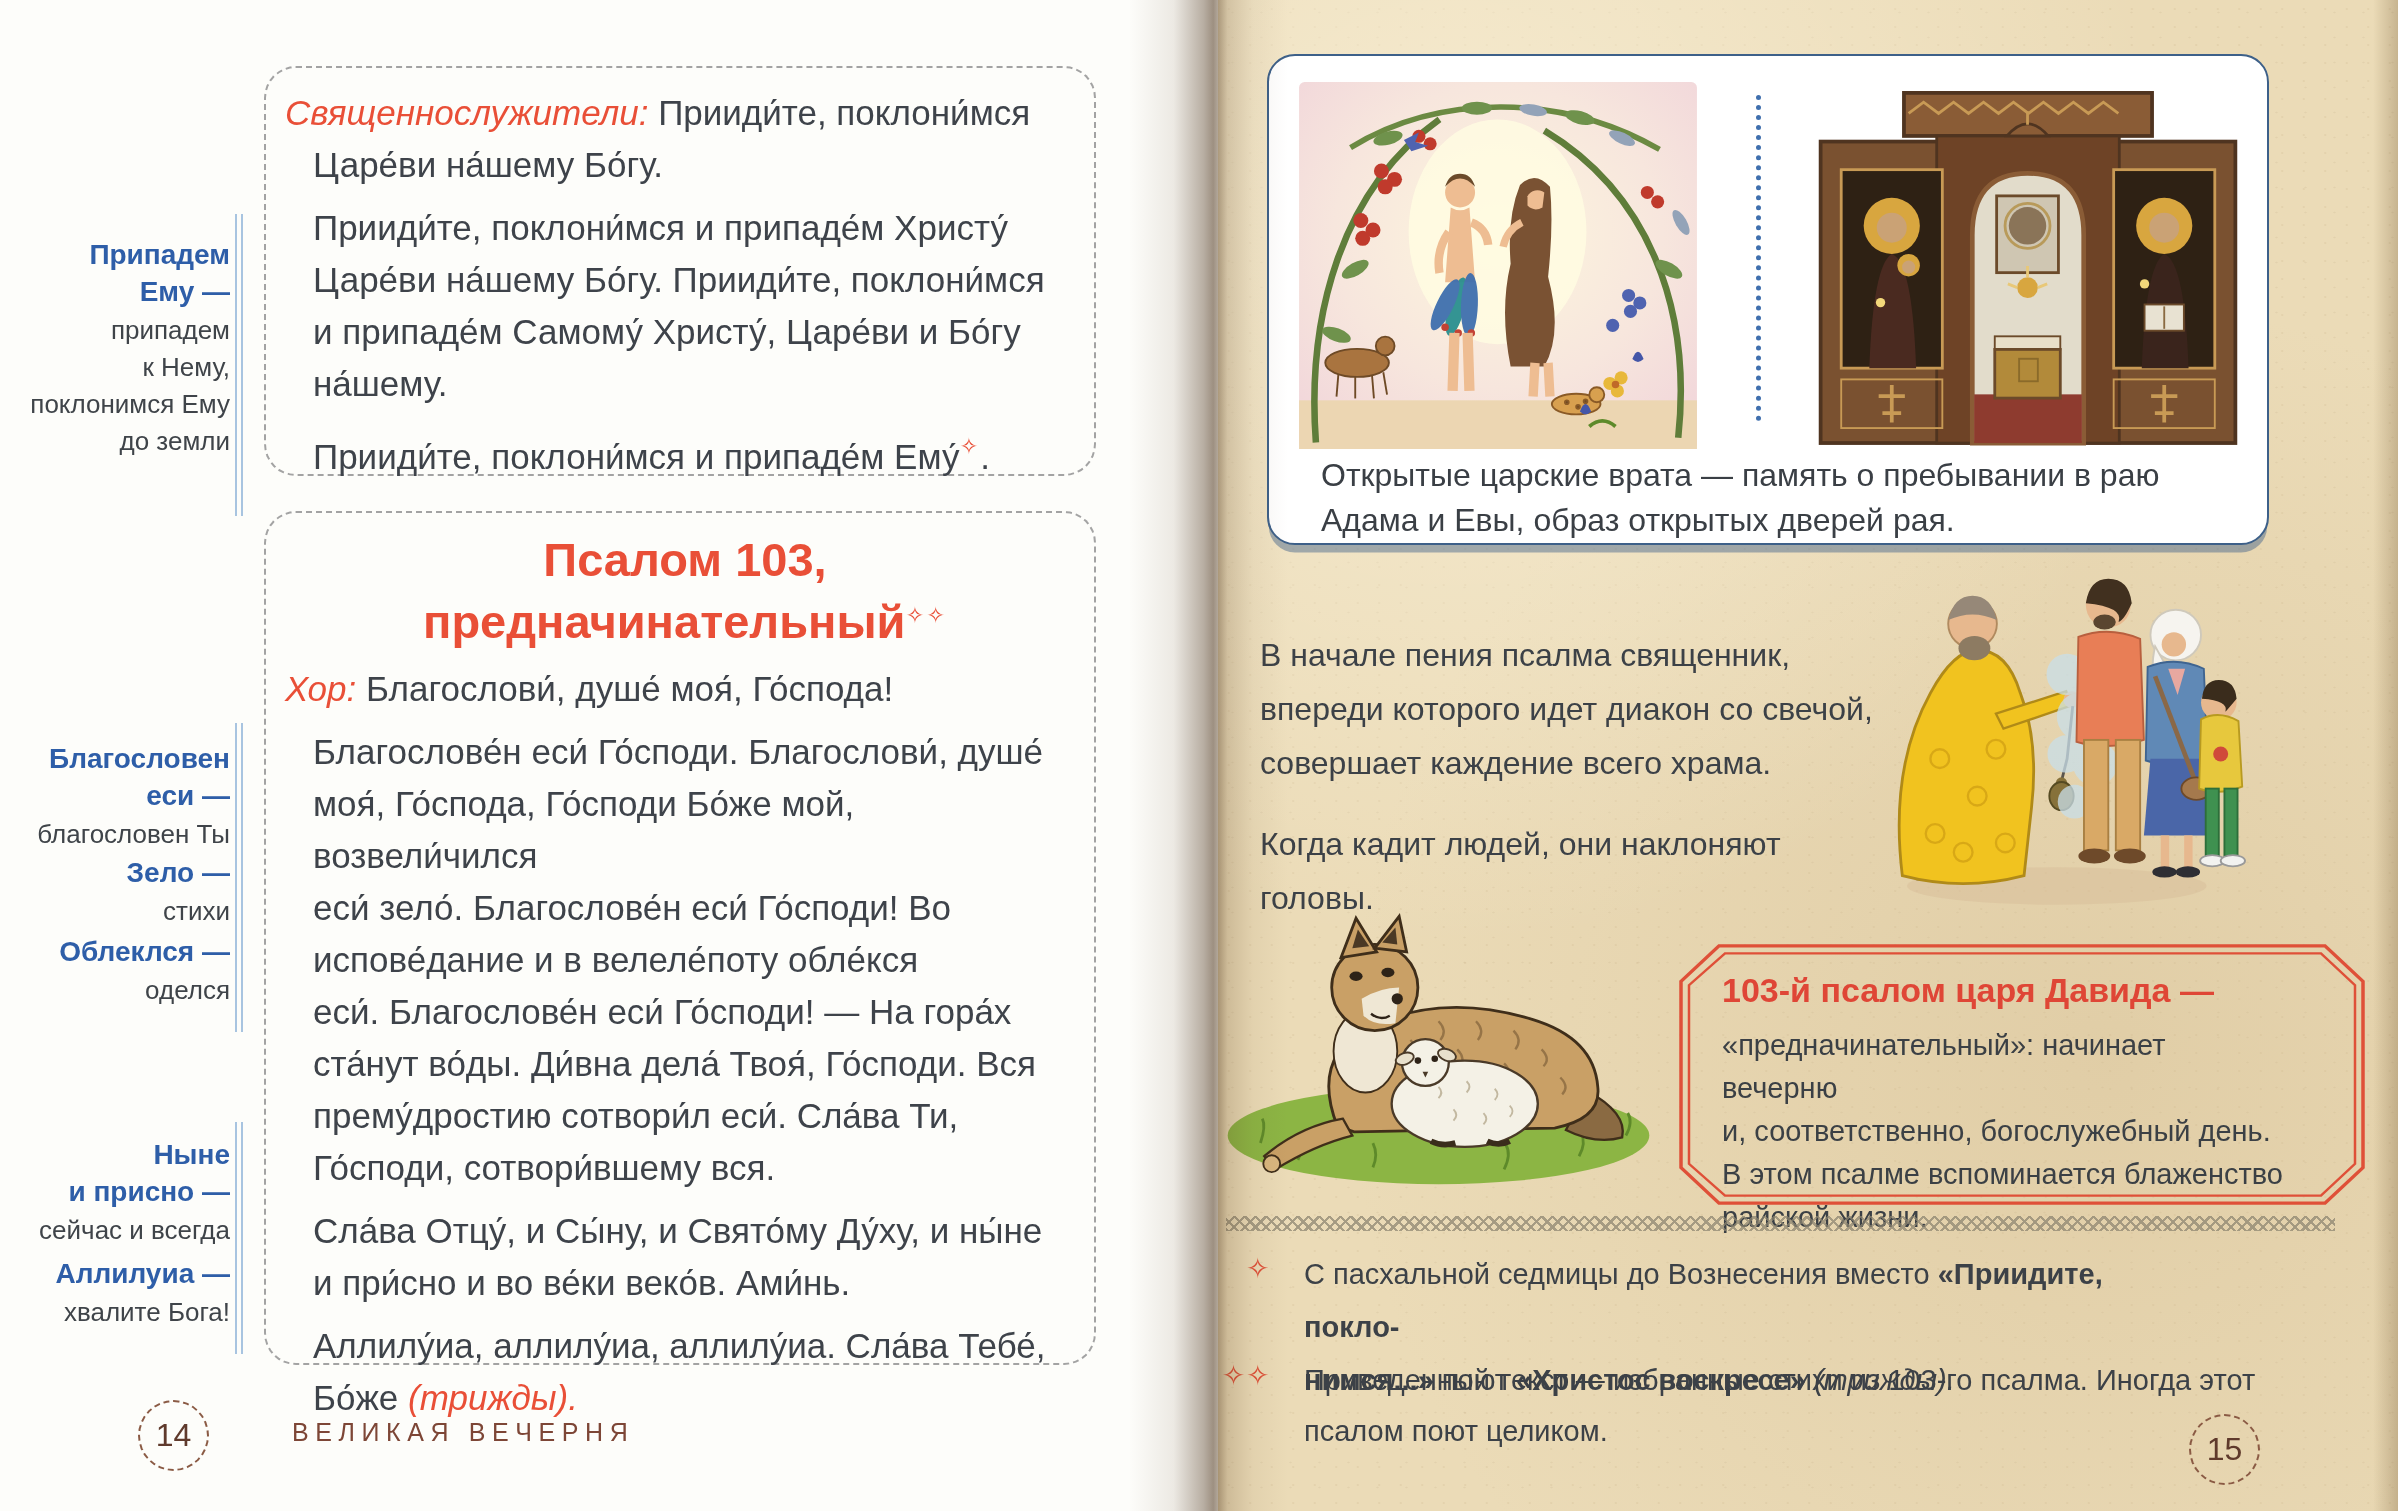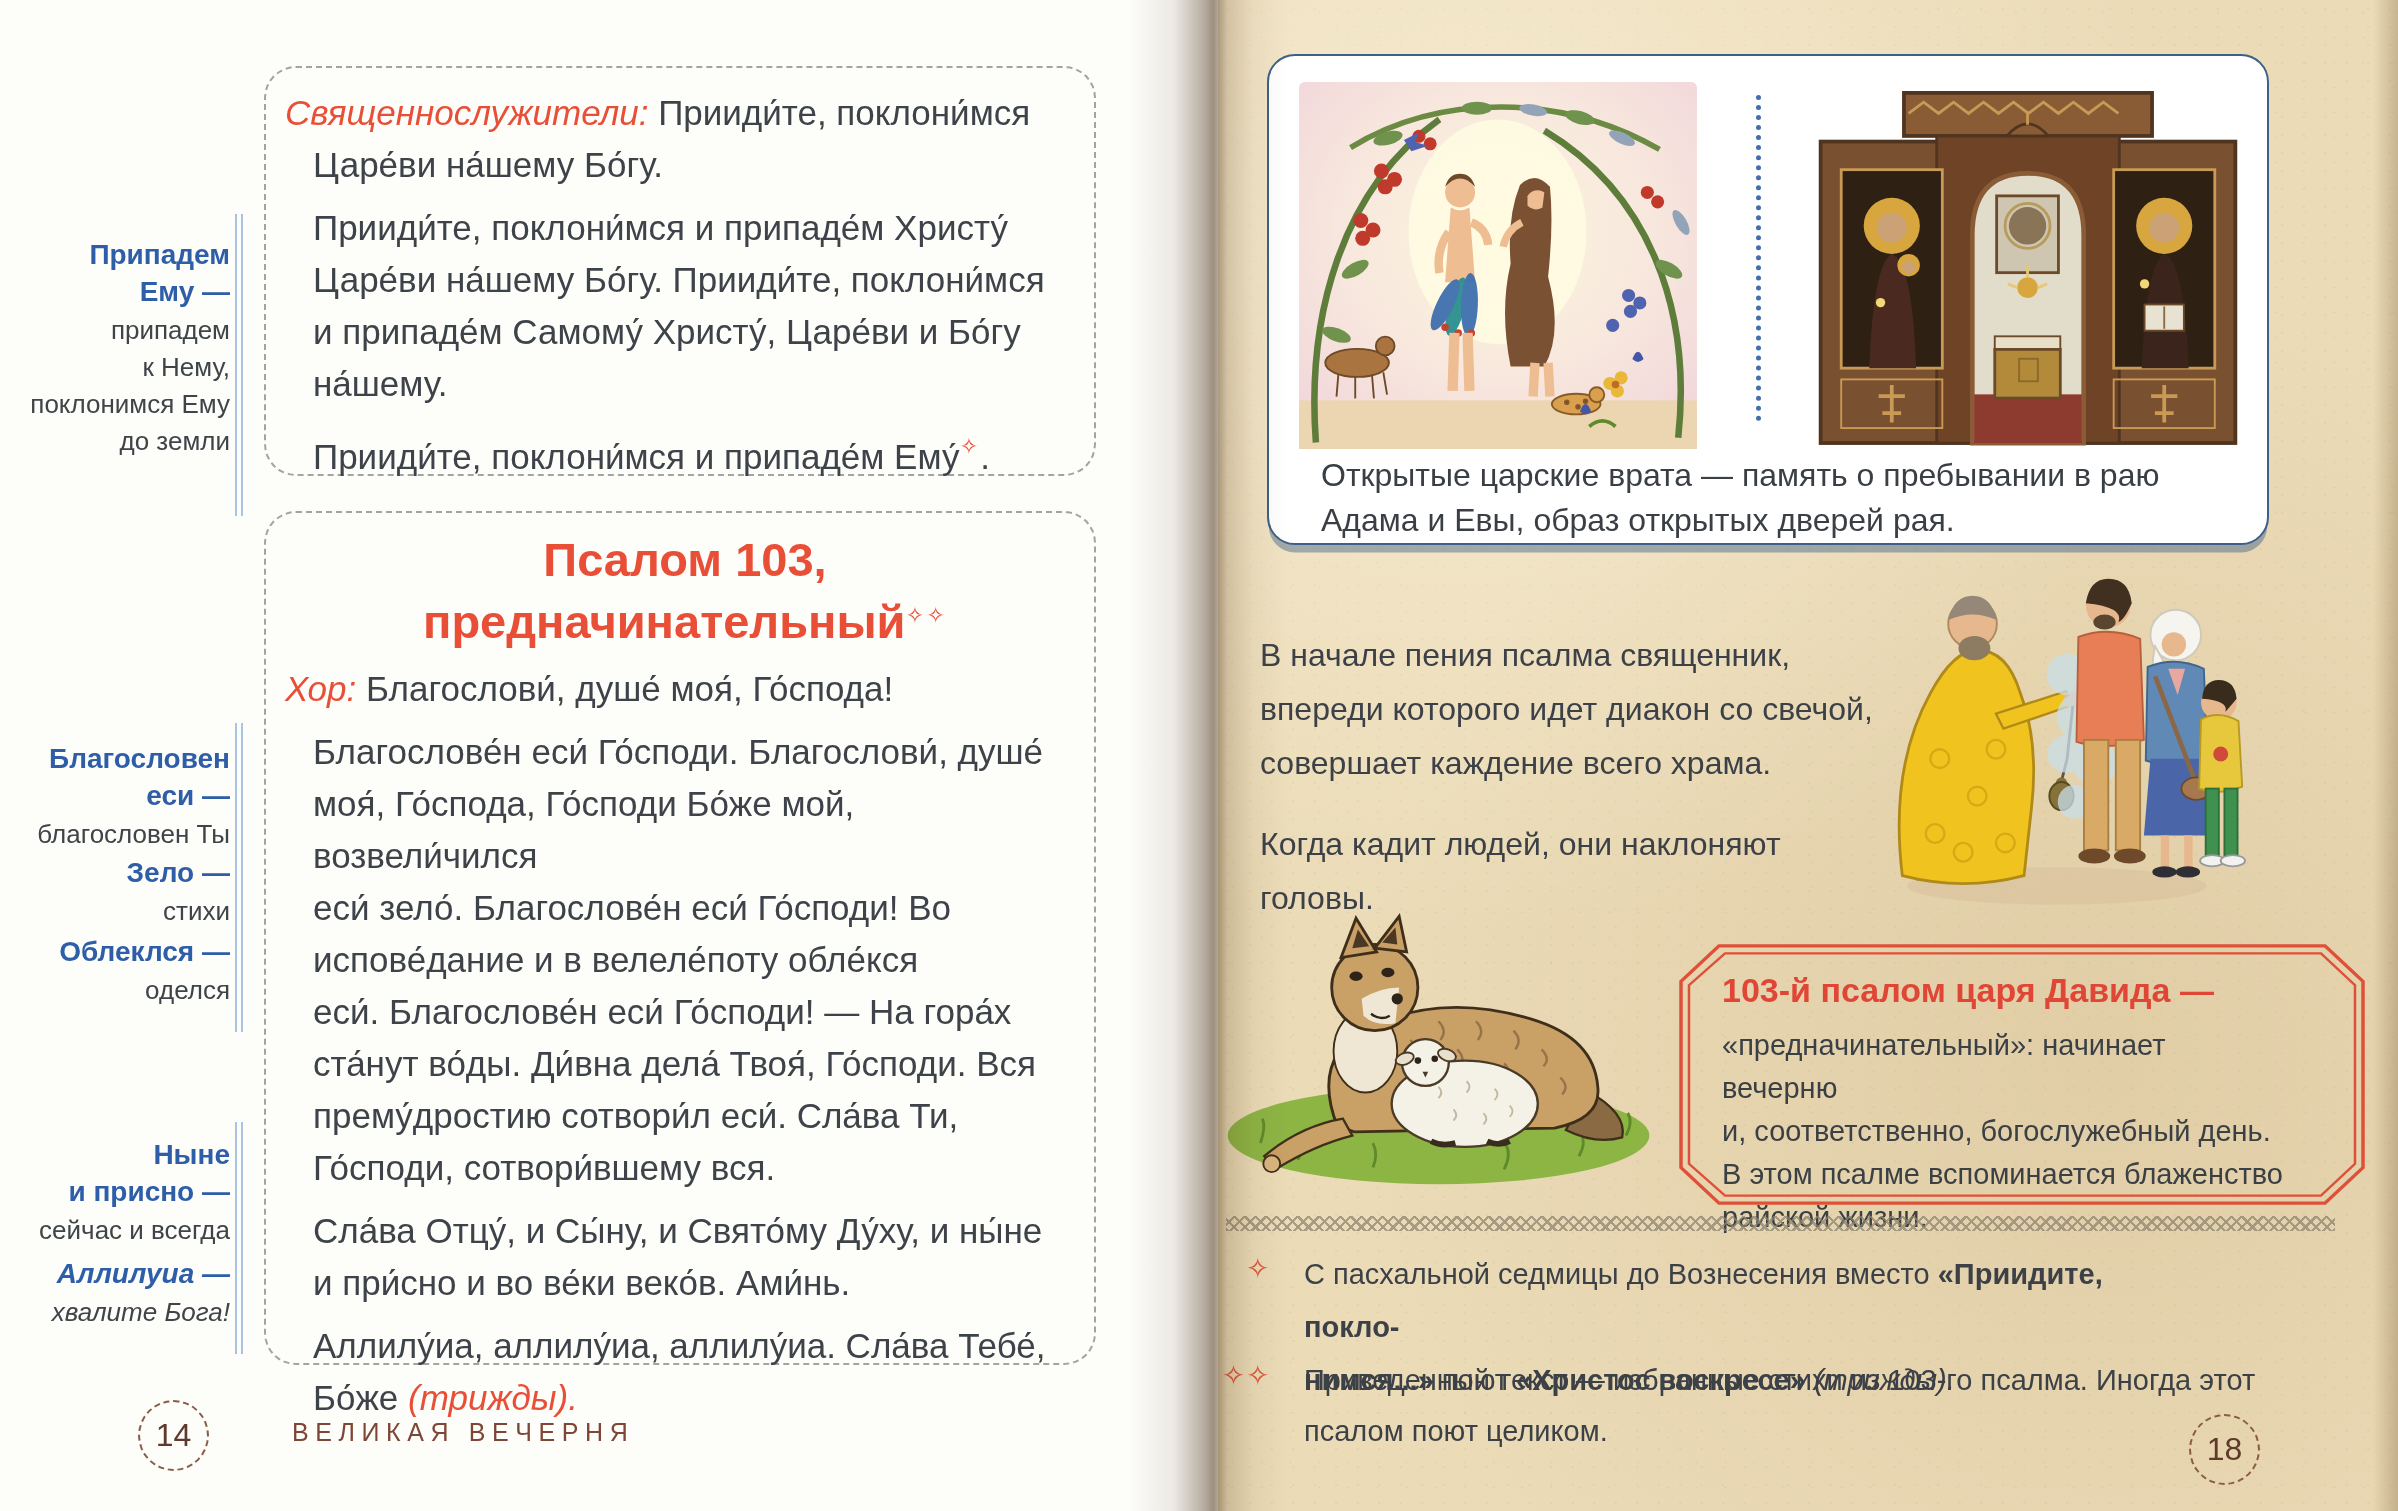--- a/index.html
+++ b/index.html
@@ -19,21 +19,21 @@
   .speaker{color:#e94f37;font-style:italic;}
   .rednote{color:#e94f37;font-style:italic;}
   .box-title{color:#e94f37;font-weight:bold;font-size:47px;line-height:56px;
              text-align:center;margin:3.7px 0 13px 0;}
   .sup-mark{color:#e94f37;font-size:22.5px;vertical-align:15px;letter-spacing:1.9px;}
 
   .mnote{position:absolute;width:201px;right:988px;text-align:right;}
   .mnote .term{color:#2e5ea8;font-weight:bold;font-size:28px;line-height:37px;}
   .mnote .def{color:#3f4449;font-size:26px;line-height:37px;margin-top:1.9px;}
   .g1{top:236px;} .g2{top:740px;} .g3{top:854px;} .g4{top:933px;}
-  .g5{top:1136px;} .g6{top:1255px;font-style:italic;}
+  .g5{top:1136px;} .g6{top:1255px;}
   .vline{position:absolute;left:235px;width:3.7px;
          border-left:2.8px solid #a8c4e0;border-right:2.8px solid #a8c4e0;}
   .s1{top:214px;height:302px;} .s2{top:723px;height:309px;} .s3{top:1122px;height:232px;}
 
   .page-circle{position:absolute;width:67px;height:67px;border:2.8px dashed #8a5a44;
                border-radius:50%;display:flex;align-items:center;justify-content:center;
                color:#5f3a2c;font-size:32px;}
   .pc-left{left:138px;top:1400px;}
   .section-title{position:absolute;left:272px;top:1418px;color:#7d4636;font-weight:normal;
                  font-size:25px;letter-spacing:6.6px;margin-left:20px;}
@@ -464,20 +464,20 @@
 
     <div class="fn-marker fm1">✧</div>
     <div class="footnote fn1"><span>С пасхальной седмицы до Вознесения вместо </span><span class="fn-b pl">«Приидите, покло-
 нимся...»</span><span> поют </span><span class="fn-b">«Христос воскресе»</span><span class="fn-i"> (трижды).</span></div>
 
     <div class="fn-marker fm2">✧✧</div>
     <div class="footnote fn2 pl">Приведенный текст — избранные стихи из 103-го псалма. Иногда этот
 псалом поют целиком.</div>
 
     <div class="page-circle pc-right">
-        <span>18</span>
+        <span>15</span>
       </div>
   </div>
 
   <div class="gutter"></div>
   <div class="edge-right"></div>
 </div>
 
 
 </body></html>

